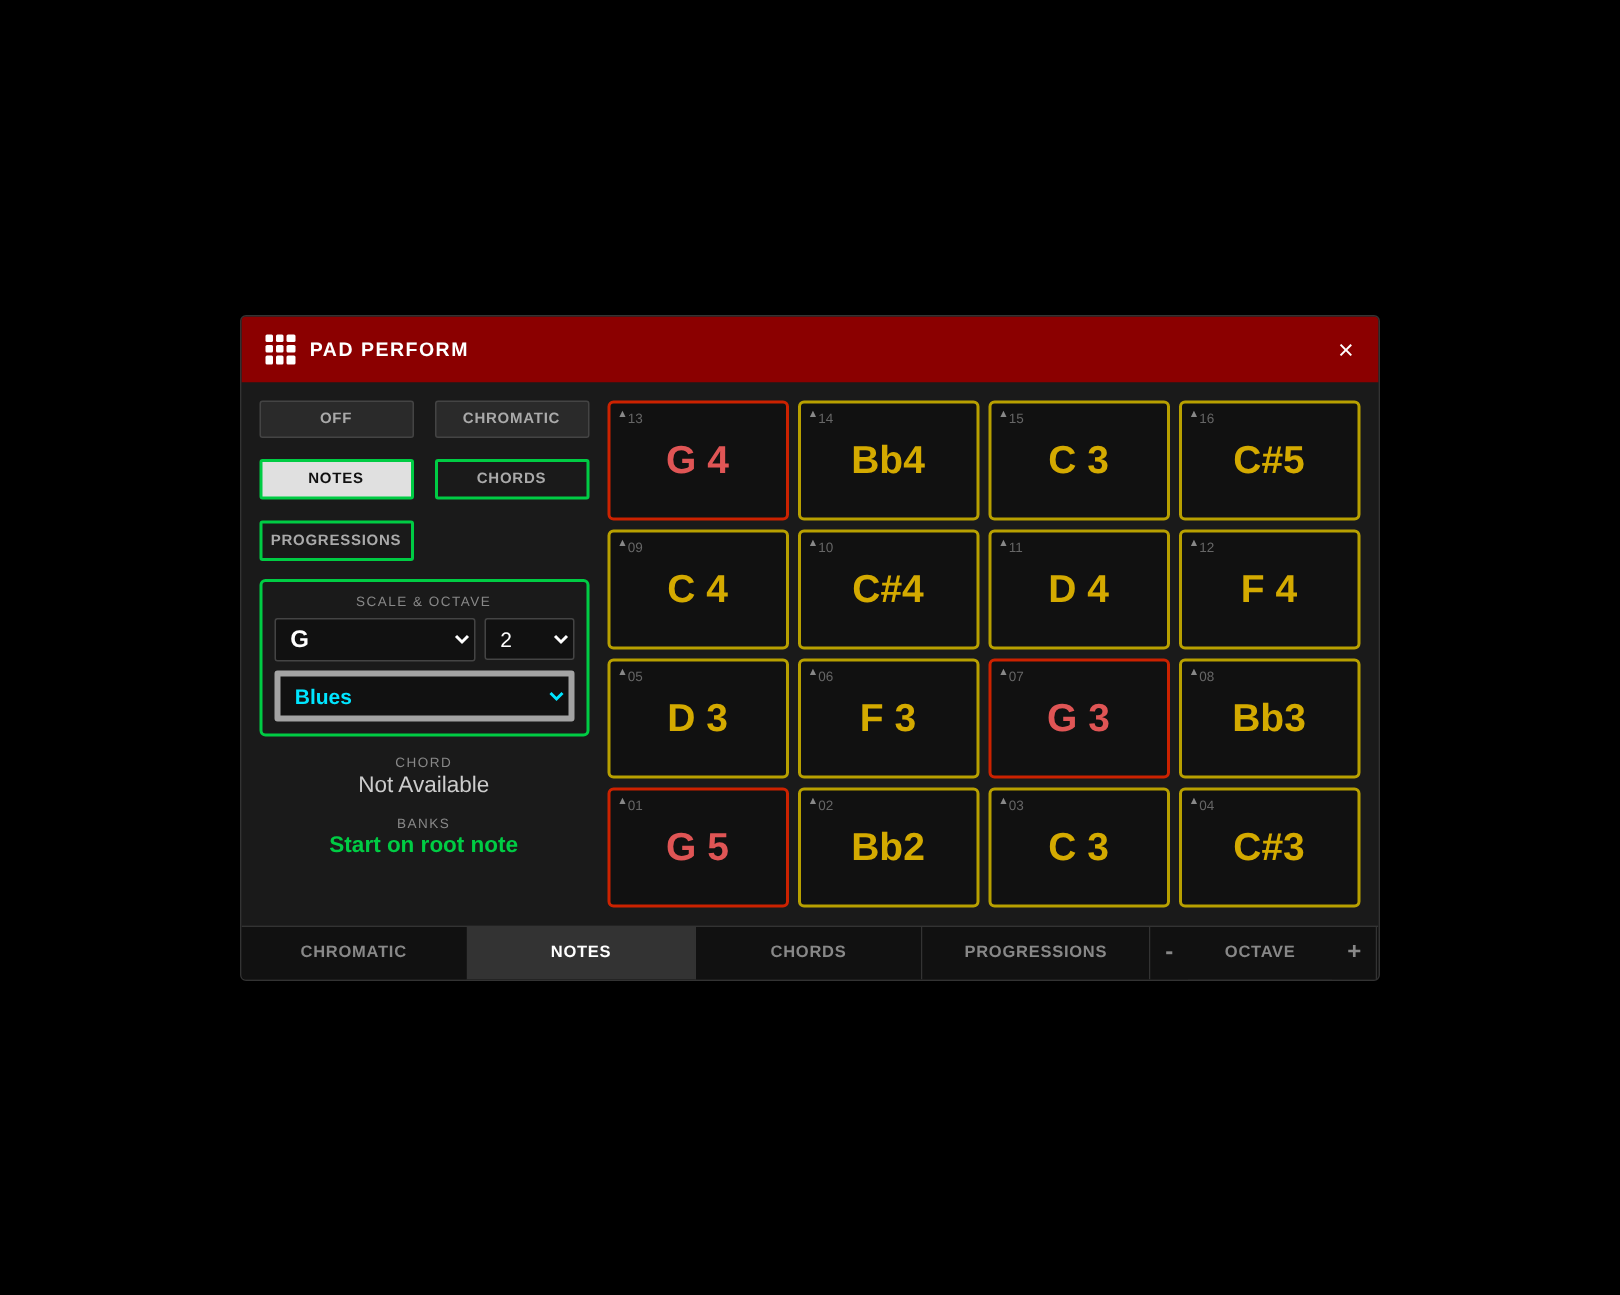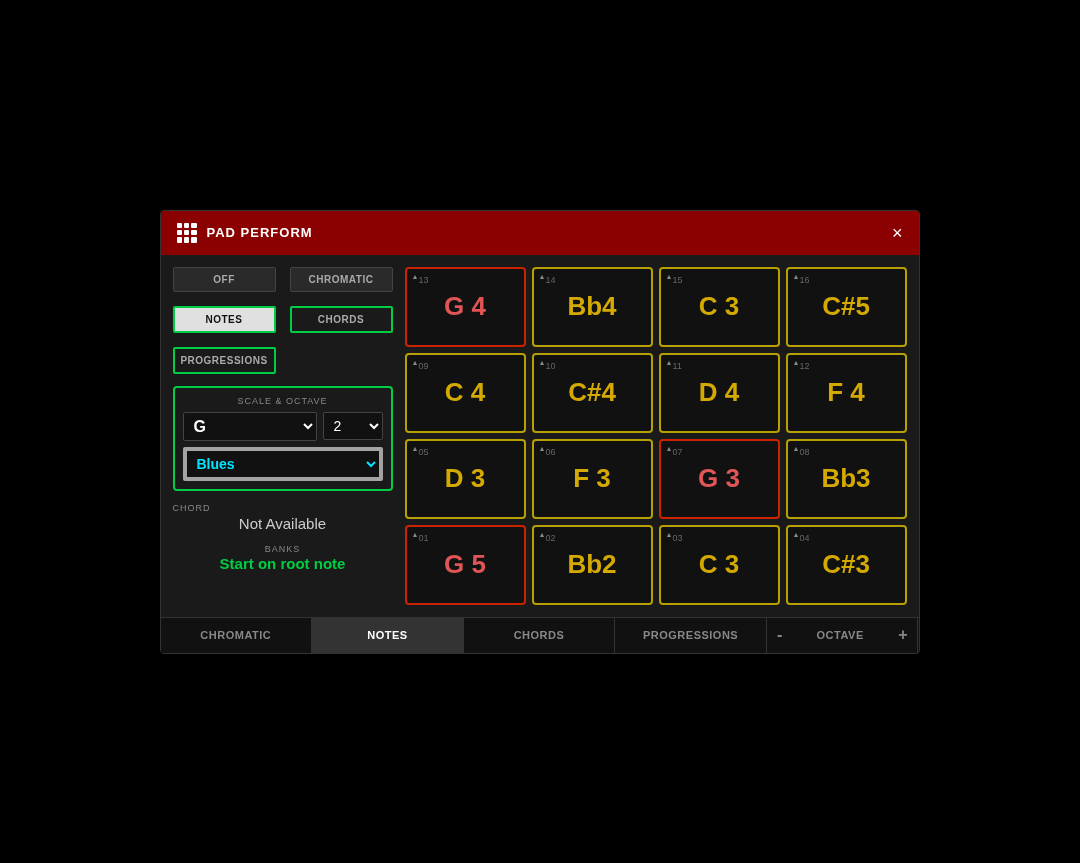--- a/index.html
+++ b/index.html
@@ -183,21 +183,21 @@
     }
 
     .chord-section {
       margin-top: 4px;
     }
 
     .chord-label {
       color: #888;
       font-size: 9px;
       letter-spacing: 1px;
-      text-align: left;
+      text-align: center;
     }
 
     .chord-value {
       color: #ccc;
       font-size: 15px;
       text-align: center;
       margin-top: 2px;
     }
 
     .banks-section {

